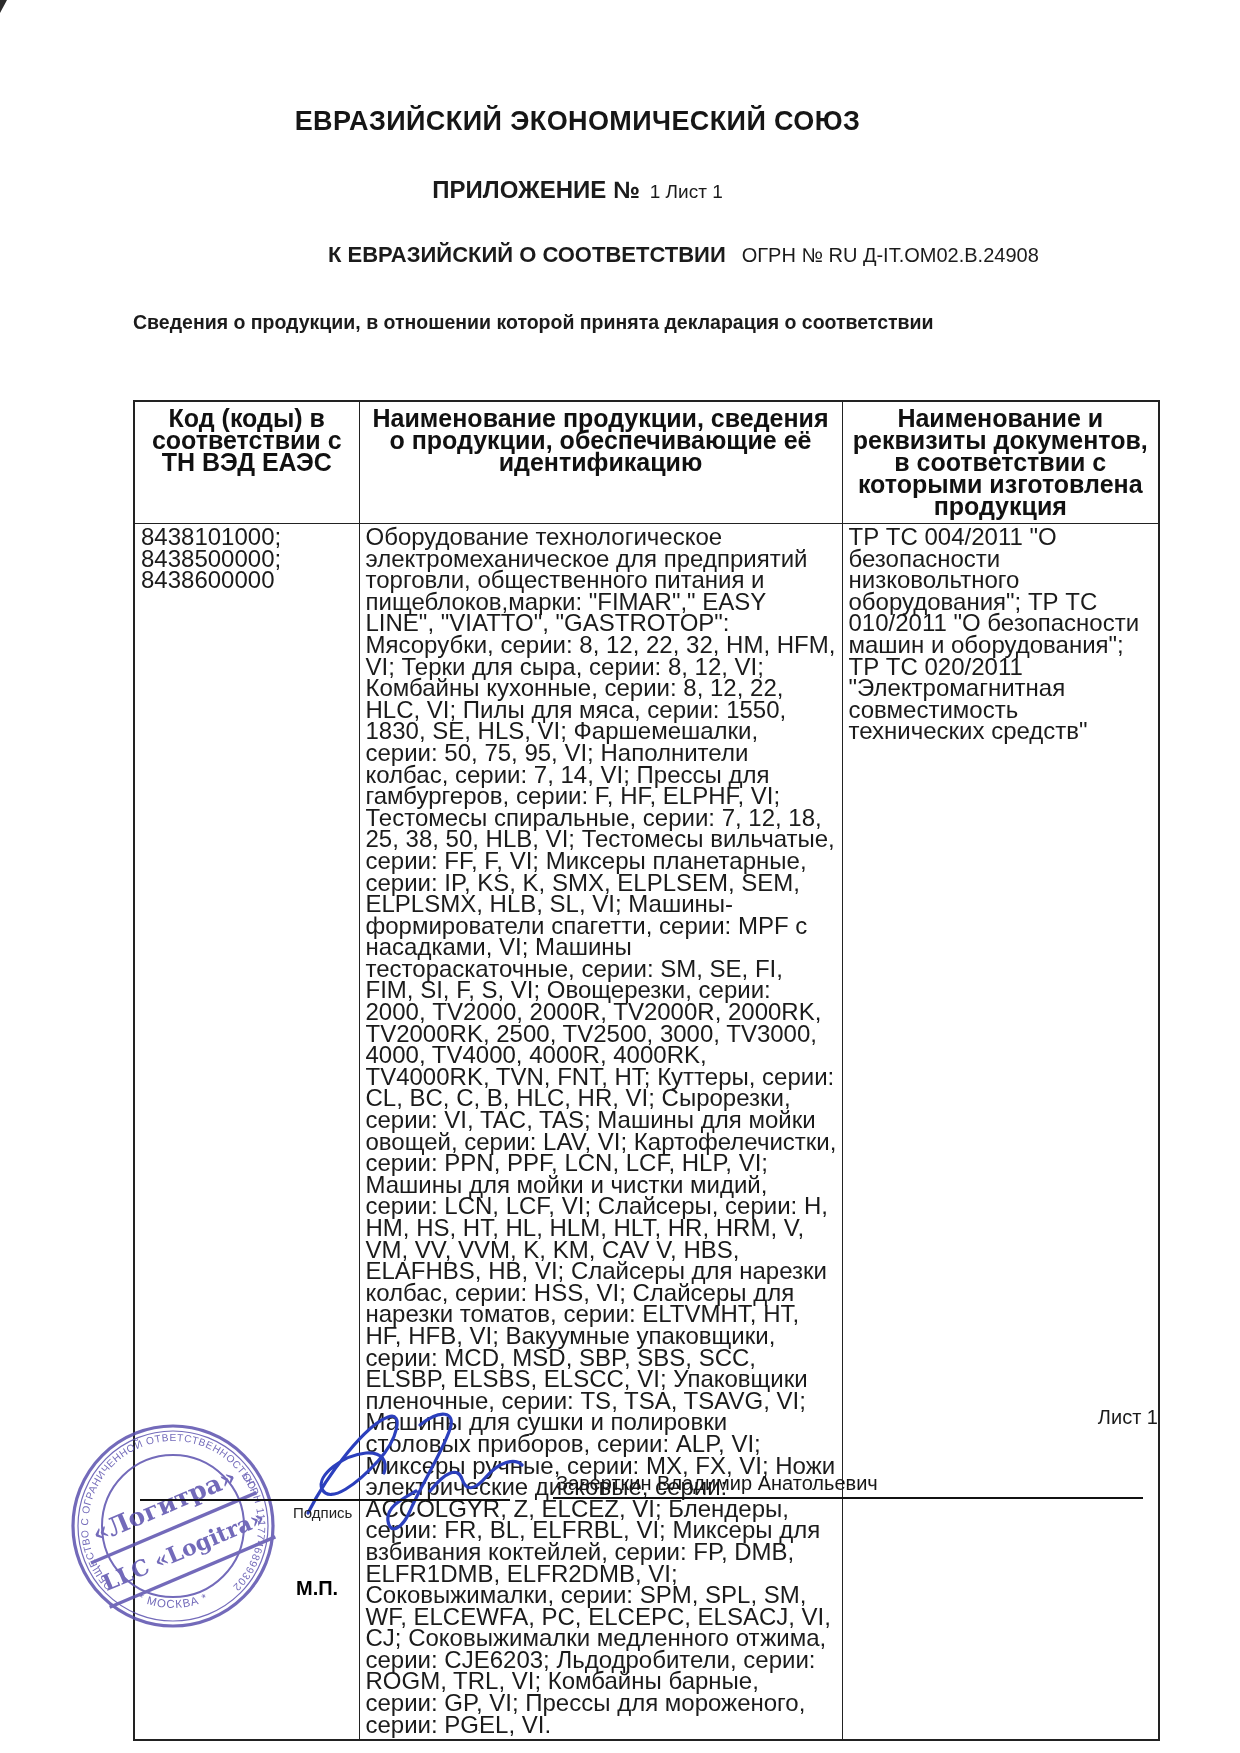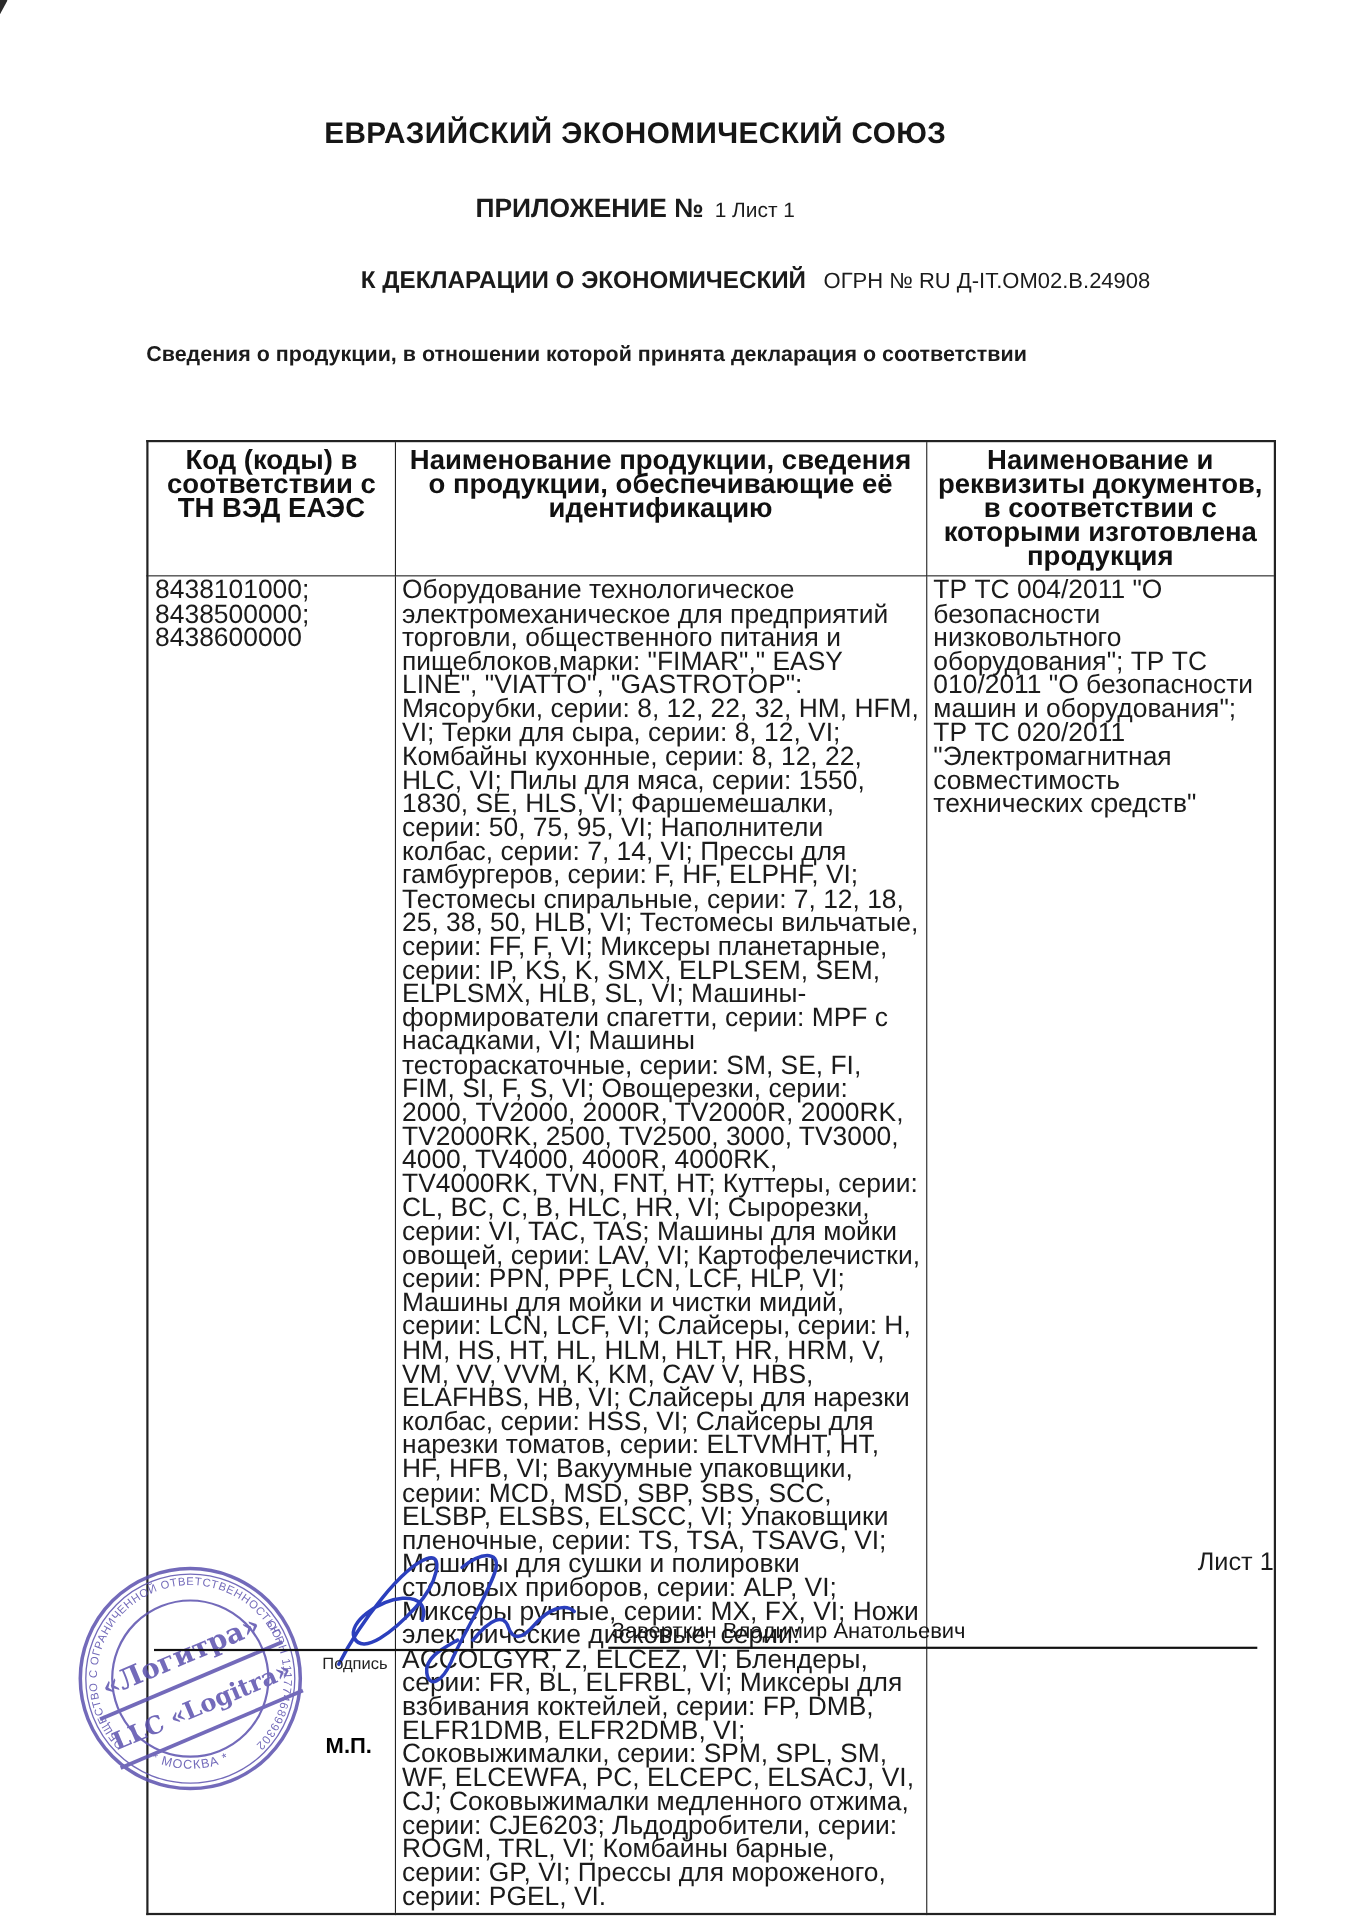--- a/index.html
+++ b/index.html
@@ -22,21 +22,21 @@
     border:2.5px solid #222;table-layout:fixed;
   }
   table.decl th,table.decl td{border:1.8px solid #222;vertical-align:top;}
   table.decl th{
     font-size:25px;font-weight:bold;line-height:22px;text-align:center;
     padding:5px 6px 6px 6px;color:#111;margin-left:13px;
   }
   table.decl td{font-size:24px;line-height:21.6px;padding:2px 5px 4px 6px;}
   col.c1{width:225px;} col.c2{width:483px;} col.c3{width:317px;}
   .codes-cell{white-space:pre-line;}
-  .sheet-label{top:1406px;left:133px;width:1025px;text-align:right;font-size:23px;}
+  .sheet-label{top:1406px;left:133px;width:1025px;text-align:right;font-size:20px;}
   .sig-line{top:1499px;left:140px;width:370px;height:2px;background:#111;}
   .sig-caption{top:1504px;left:293px;font-size:15px;color:#222;}
   .name-text{top:1472px;left:556px;font-size:20px;color:#161616;}
   .name-line{top:1497px;left:553px;width:590px;height:2px;background:#111;}
   .name-captions{top:1503px;left:553px;width:590px;text-align:center;font-size:13.5px;line-height:17px;color:#222;}
   .mp-label{top:1577px;left:296px;font-size:20px;font-weight:bold;color:#000000;}
   .stamp-svg{top:1388px;left:35px;opacity:.85;}
   .signature-svg{top:1395px;left:270px;}
   .scan-artifact{top:0;left:0;width:7px;height:13px;background:#2b2b2b;clip-path:polygon(0 0,100% 0,0 100%);}
 </style>
@@ -48,21 +48,21 @@
   <div class="abs scan-artifact"></div>
 
   <div class="abs center-row union-title">ЕВРАЗИЙСКИЙ ЭКОНОМИЧЕСКИЙ СОЮЗ</div>
 
   <div class="abs center-row appendix-line">
     <span class="appendix-label">ПРИЛОЖЕНИЕ №</span>
     <span class="appendix-value">1 Лист 1</span>
   </div>
 
   <div class="abs decl-line">
-    <span class="decl-label">К ДЕКЛАРАЦИИ О ЭКОНОМИЧЕСКИЙ</span>
+    <span class="decl-label">К ЕВРАЗИЙСКИЙ О СООТВЕТСТВИИ</span>
     <span class="decl-number">ОГРН № RU Д-IT.OM02.B.24908</span>
   </div>
 
   <div class="abs section-title">Сведения о продукции, в отношении которой принята декларация о соответствии</div>
 
   <table class="decl">
     <colgroup>
         <col class="c1">
         <col class="c2">
         <col class="c3">

